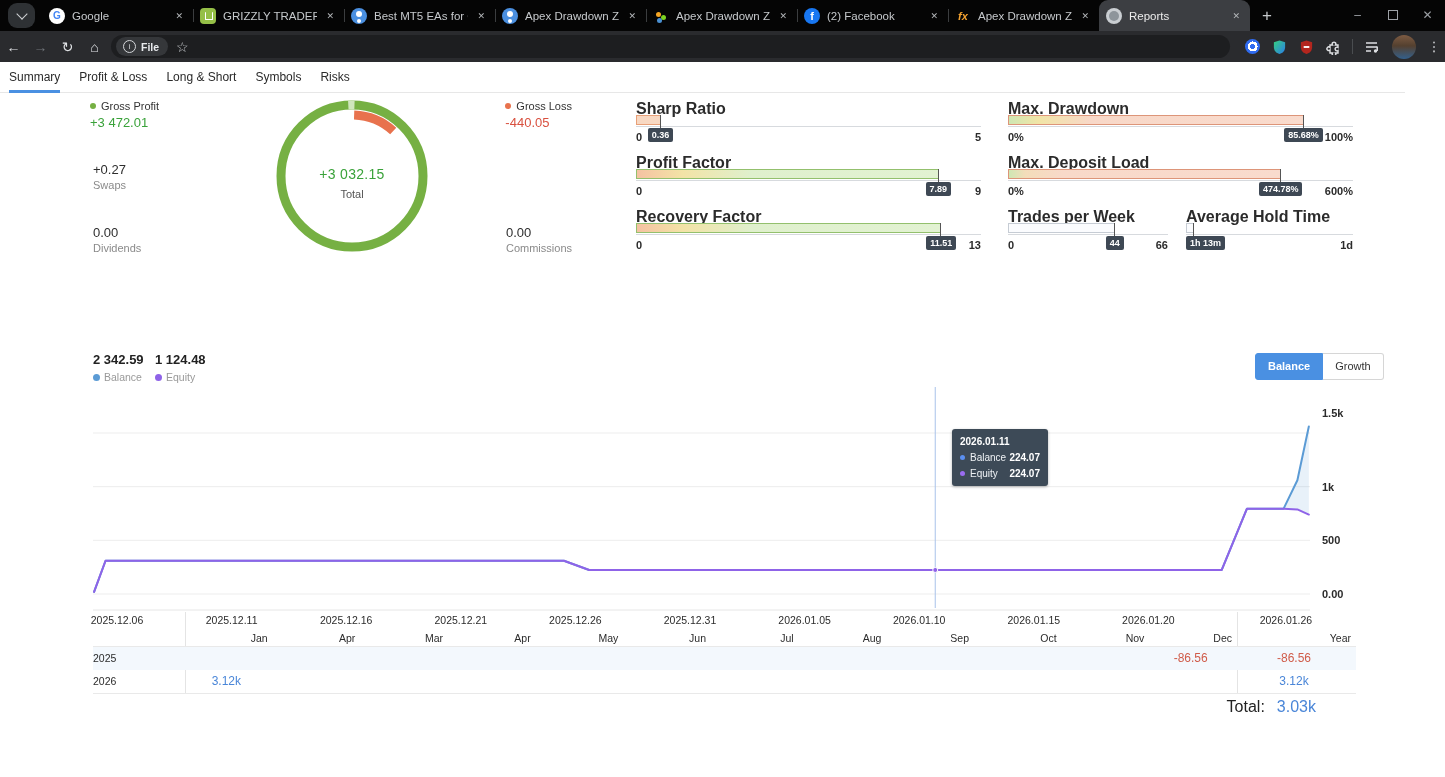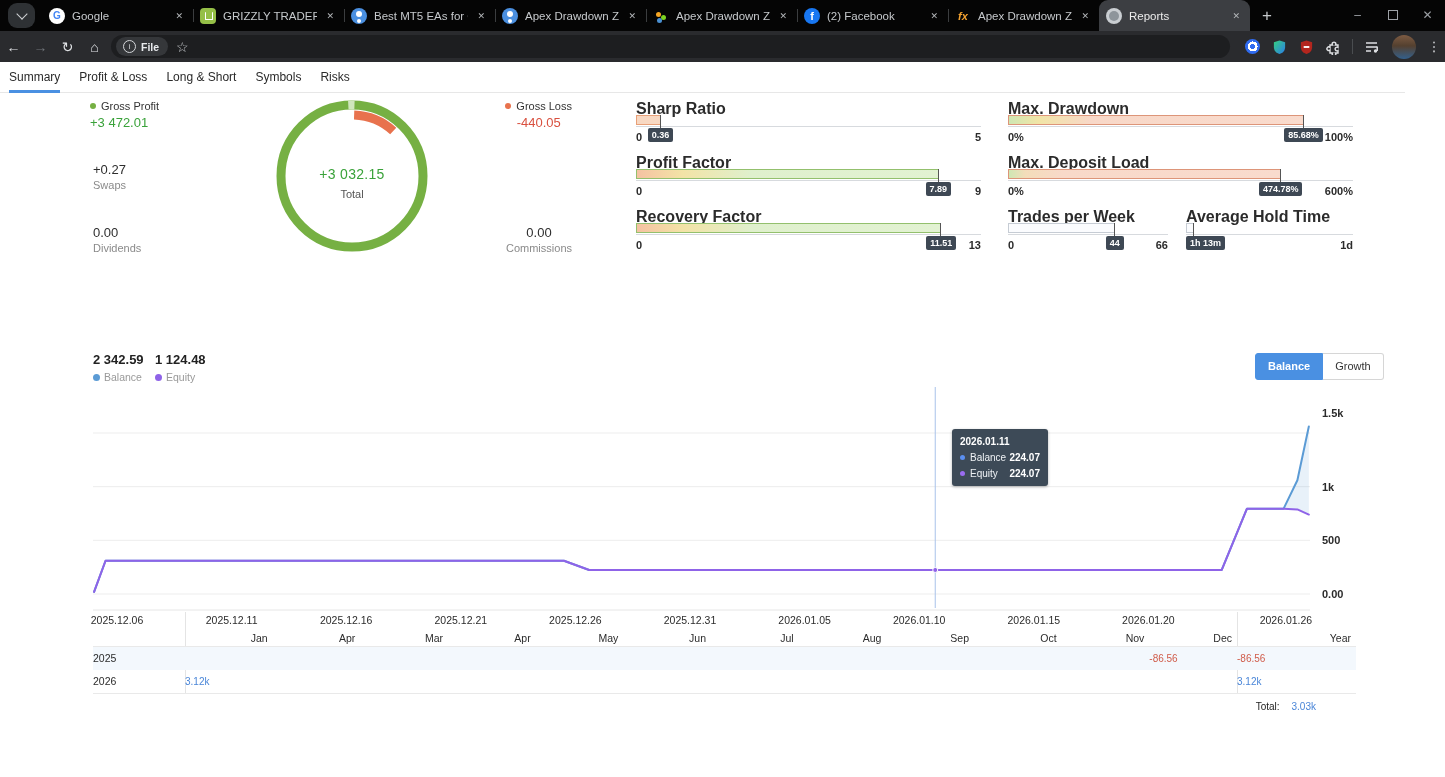--- a/index.html
+++ b/index.html
@@ -51,21 +51,21 @@
   
   .page{position:absolute;top:62px;left:0;width:1405px;height:715px;background:#fff}
   .navtabs{position:absolute;top:3px;left:0;width:100%;height:28px;border-bottom:1px solid #e7e7e7;display:flex;padding-left:9px;box-sizing:border-box}
   .navtab{font-size:12px;color:#2a2a2a;margin-right:19px;line-height:25px;height:28px;border-bottom:3px solid transparent;box-sizing:border-box;cursor:default}
   .navtab.active{border-bottom-color:#4a90e2}
 
   .stat{position:absolute;font-size:11px;color:#333;line-height:13px}
   .stat .dot{display:inline-block;width:6px;height:6px;border-radius:50%;margin-right:5px;vertical-align:1px}
   .stat .val{font-size:13px;margin-top:3px}
   .stat .sub{font-size:11px;color:#8a8a8a;margin-top:3px}
-  .ta-r{text-align:center}
+  .ta-r{text-align:left}
   .green{color:#3aa23a}.red{color:#d9503f}.dark{color:#2e2e2e}
 
   .donut-center{position:absolute;left:282px;top:104px;width:140px;text-align:center}
   .donut-center .cv{font-size:14px;color:#3aa23a;letter-spacing:.3px}
   .donut-center .cl{font-size:11px;color:#555;margin-top:6px}
 
   .gauge{position:absolute;height:48px}
   .glabel{position:absolute;left:0;top:0;font-size:16px;font-weight:bold;color:#2b2b2b;white-space:nowrap}
   .gtrack{position:absolute;left:0;right:0;top:15px;height:11px;border-bottom:1px solid #d7dade}
   .gfill{position:absolute;left:0;top:0;height:10px;box-sizing:border-box}
@@ -95,25 +95,25 @@
   .xlab{position:absolute;width:90px;text-align:center;top:552px;font-size:10.5px;color:#2b2b2b}
   #tooltip{position:absolute;left:952px;top:367px;width:96px;background:#3d4a57;border-radius:3px;padding:7px 8px;box-sizing:border-box;z-index:5;box-shadow:0 1px 3px rgba(0,0,0,.3)}
   .tt-date{color:#fff;font-size:10px;font-weight:bold}
   .tt-row{display:flex;align-items:center;font-size:10px;color:#eef1f4;margin-top:5px}
   .tt-row .dot{width:5px;height:5px;border-radius:50%;margin-right:5px;flex:none}
   .tt-val{margin-left:auto;font-weight:bold;color:#fff}
 
   .mcell{position:absolute;top:568px;height:16px;line-height:16px;font-size:10.5px;color:#2b2b2b;text-align:right;padding-right:5px;box-sizing:border-box}
   .rowbg{position:absolute;left:93px;width:1263px;height:23px;background:#f3f8fd}
   .ycell{position:absolute;left:93px;width:70px;font-size:10.5px;color:#2b2b2b;line-height:23px}
-  .rcell{position:absolute;font-size:10px;line-height:23px;text-align:left;padding-right:5px;box-sizing:border-box}
+  .rcell{position:absolute;font-size:12px;line-height:23px;text-align:center;padding-right:5px;box-sizing:border-box}
   .pos{color:#4a86d8}.neg{color:#d05c4a}
   .vline{position:absolute;width:1px;background:#e4e4e4;top:550px;height:82px}
   .hline{position:absolute;height:1px;background:#e9e9e9;left:93px;width:1263px}
-  #totalrow{position:absolute;right:89px;top:638px;display:flex;gap:12px;font-size:10px;line-height:14px}
+  #totalrow{position:absolute;right:89px;top:638px;display:flex;gap:12px;font-size:16px;line-height:14px}
   #totalrow .tl{color:#222}
 </style>
 </head>
 <body>
 
 <div id="app">
 
   <div class="tabstrip">
     <div class="tab-search">
         <span class="chev"></span>

